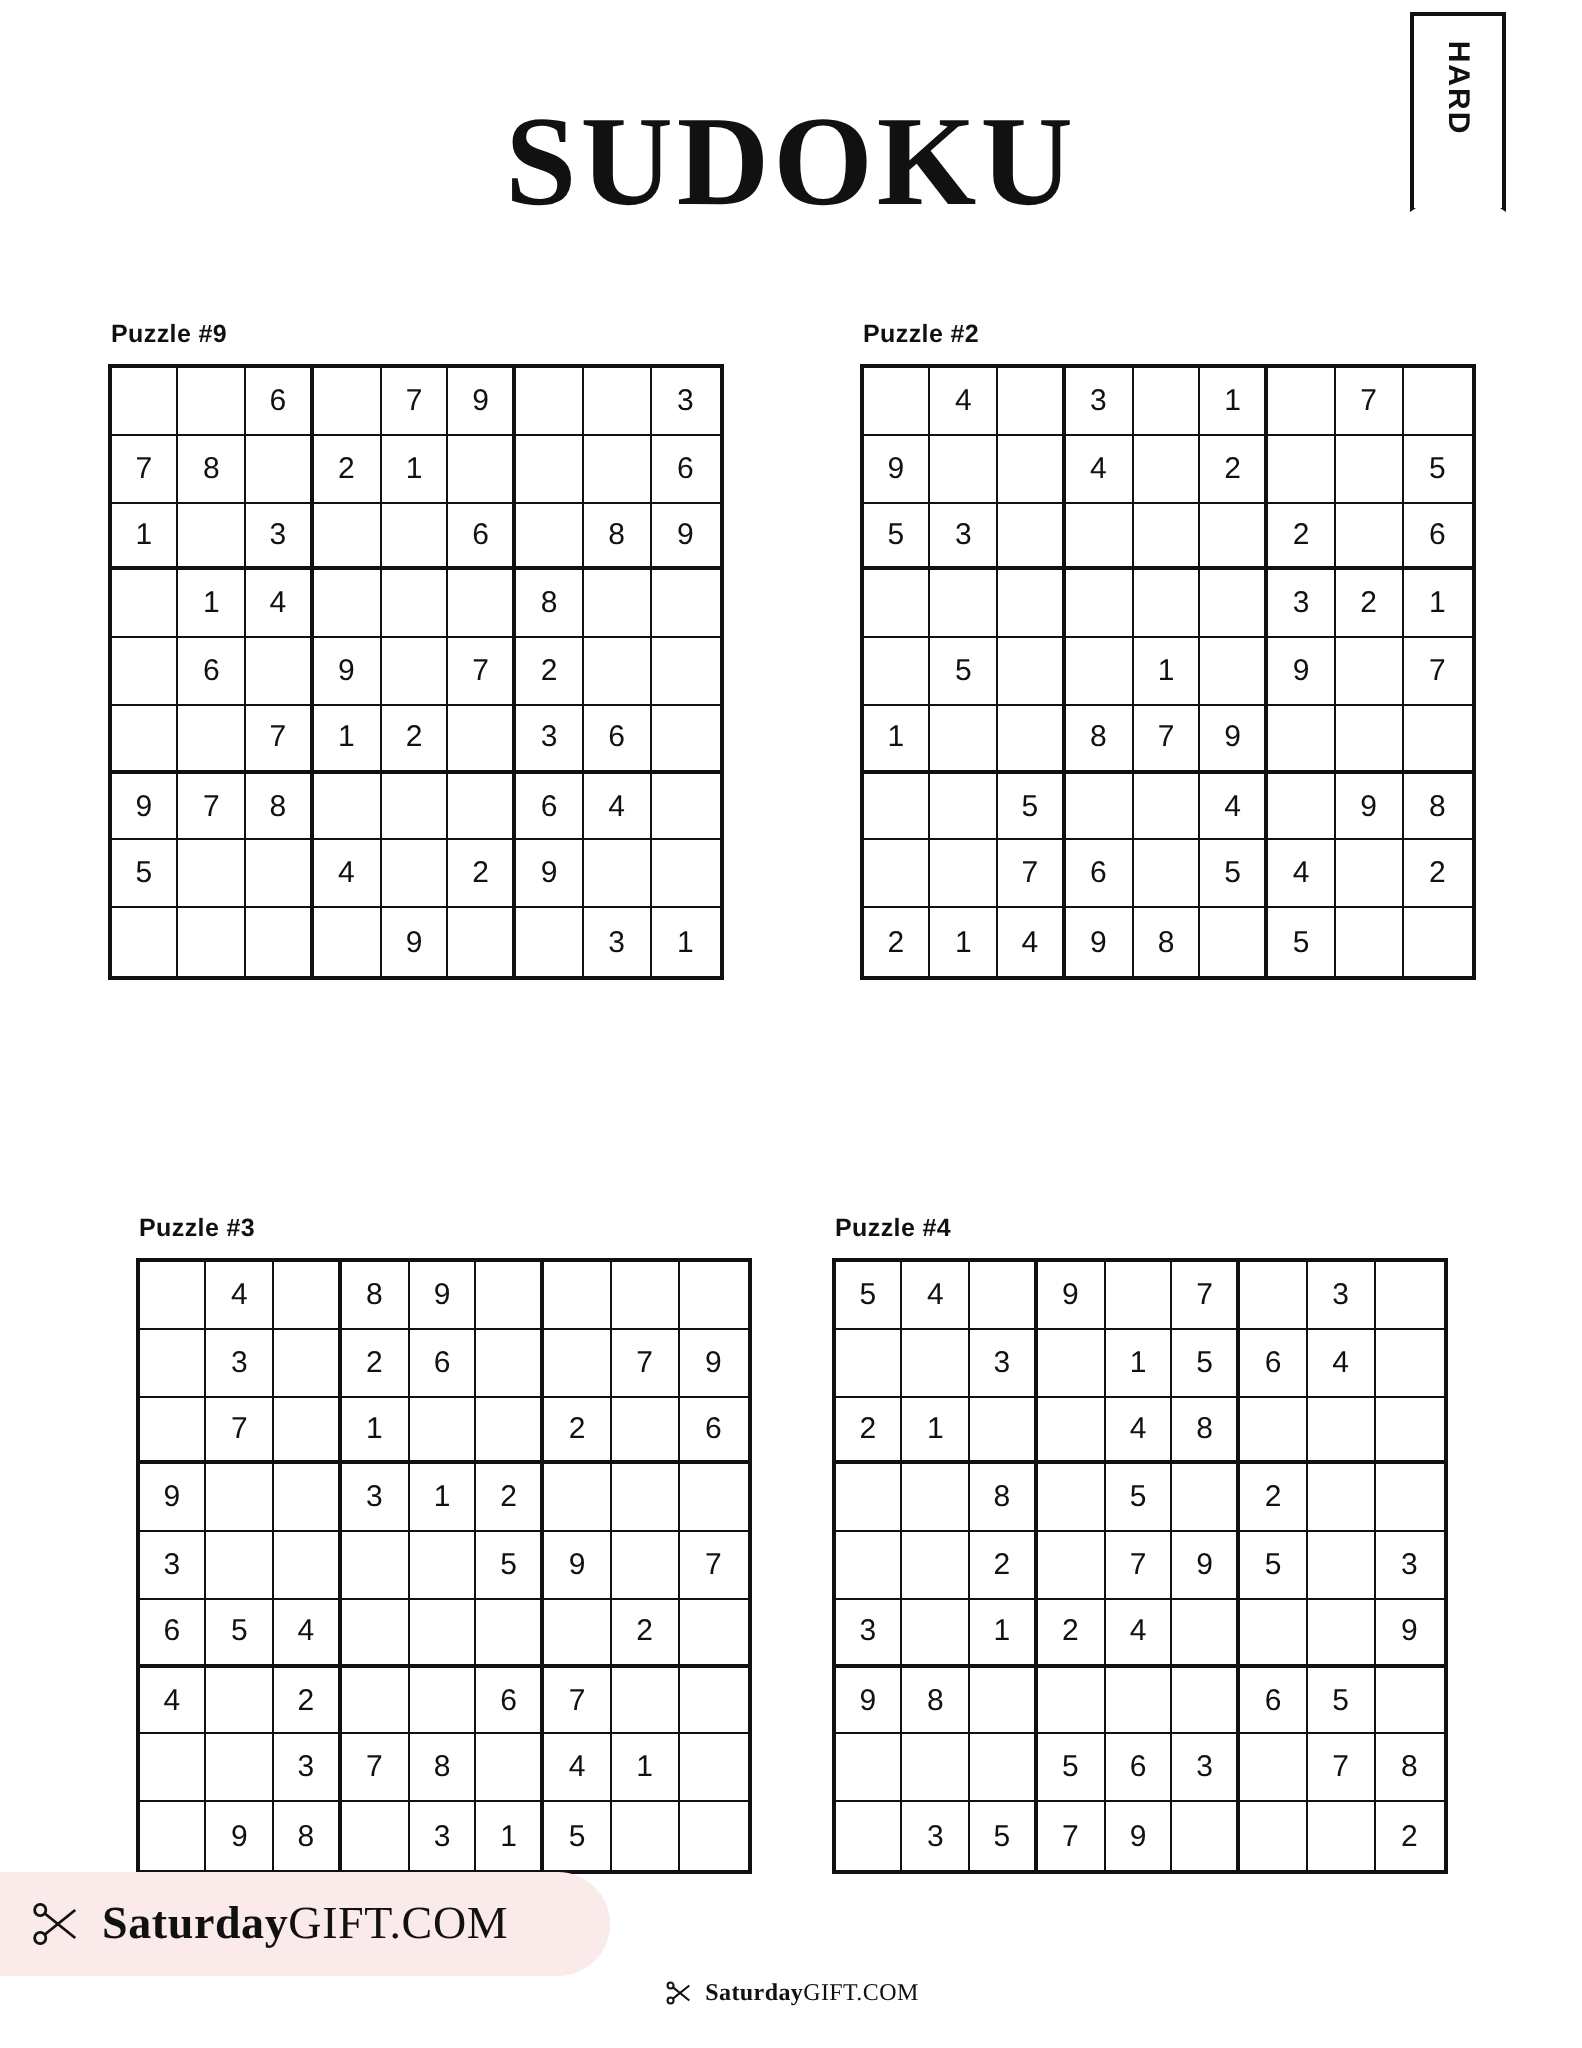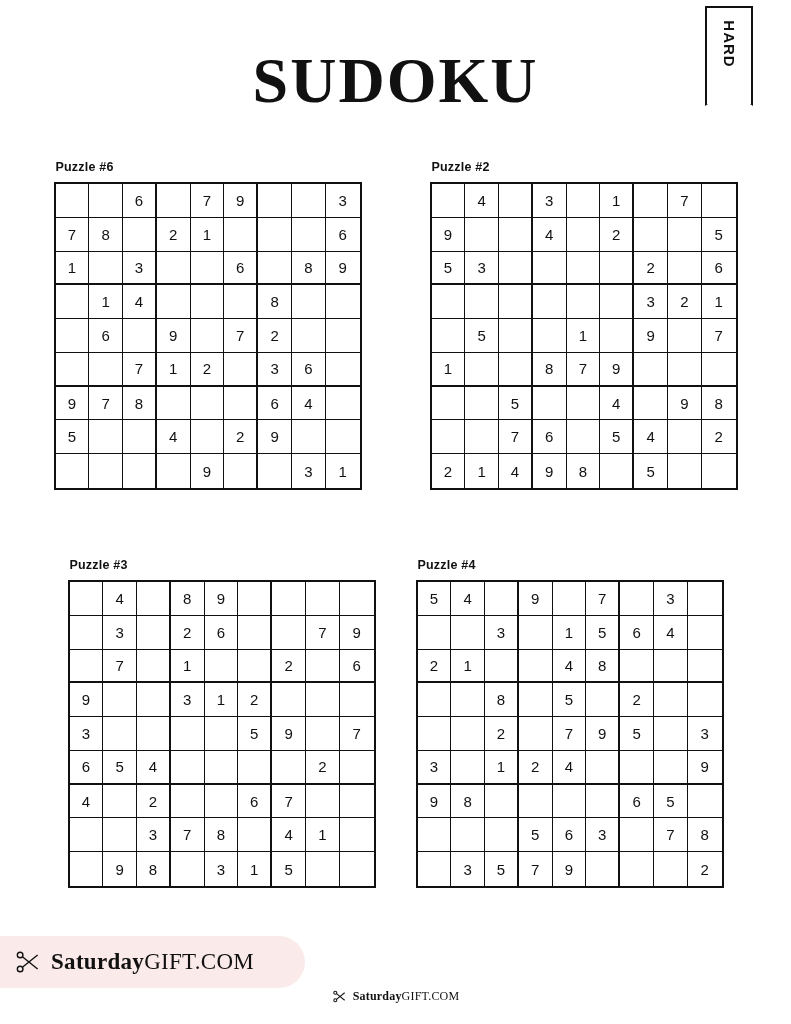--- a/index.html
+++ b/index.html
@@ -54,21 +54,21 @@
     position: absolute;
     top: 160px;
     left: 0;
     width: 791px;
   }
   .puzzle-row {
     display: flex;
     justify-content: center;
     gap: 68px;
   }
-  .puzzle-row + .puzzle-row { margin-top: 68px; gap: 40px; }
+  .puzzle-row + .puzzle-row { margin-top: 117px; gap: 40px; }
 
   .puzzle {
     width: 308px;
   }
   .puzzle-title {
     font-size: 12.5px;
     font-weight: bold;
     margin: 0 0 8px 2px;
     letter-spacing: .2px;
   }
@@ -146,21 +146,21 @@
 
 <h1 class="page-title">SUDOKU</h1>
 
 <div class="ribbon">
   <span class="ribbon-label">HARD</span>
 </div>
 
 <div class="puzzles">
   <div class="puzzle-row">
     <div class="puzzle">
-      <div class="puzzle-title">Puzzle #6</div>
+      <div class="puzzle-title">Puzzle #9</div>
       <div class="grid" id="grid-0">
           <div class="cell r0 c0"></div>
           <div class="cell r0 c1"></div>
           <div class="cell r0 c2">6</div>
           <div class="cell r0 c3"></div>
           <div class="cell r0 c4">7</div>
           <div class="cell r0 c5">9</div>
           <div class="cell r0 c6"></div>
           <div class="cell r0 c7"></div>
           <div class="cell r0 c8">3</div>

